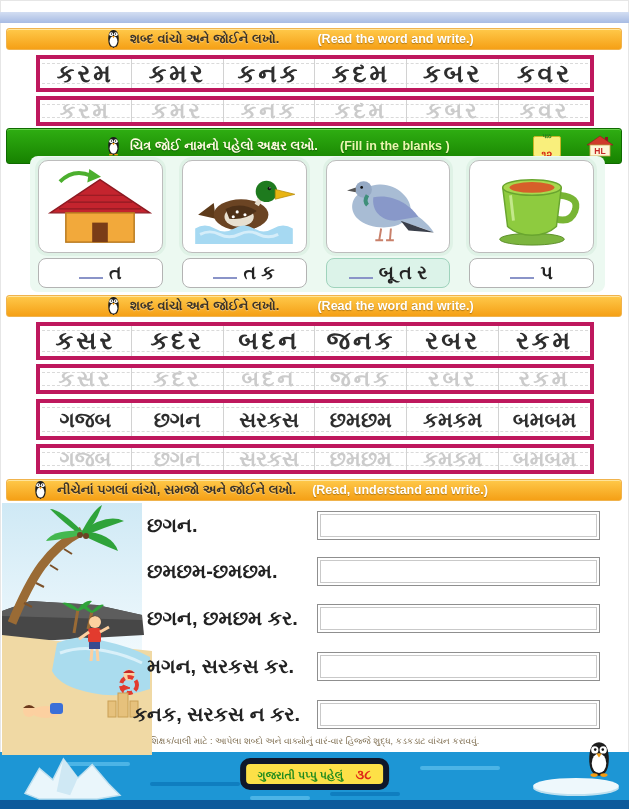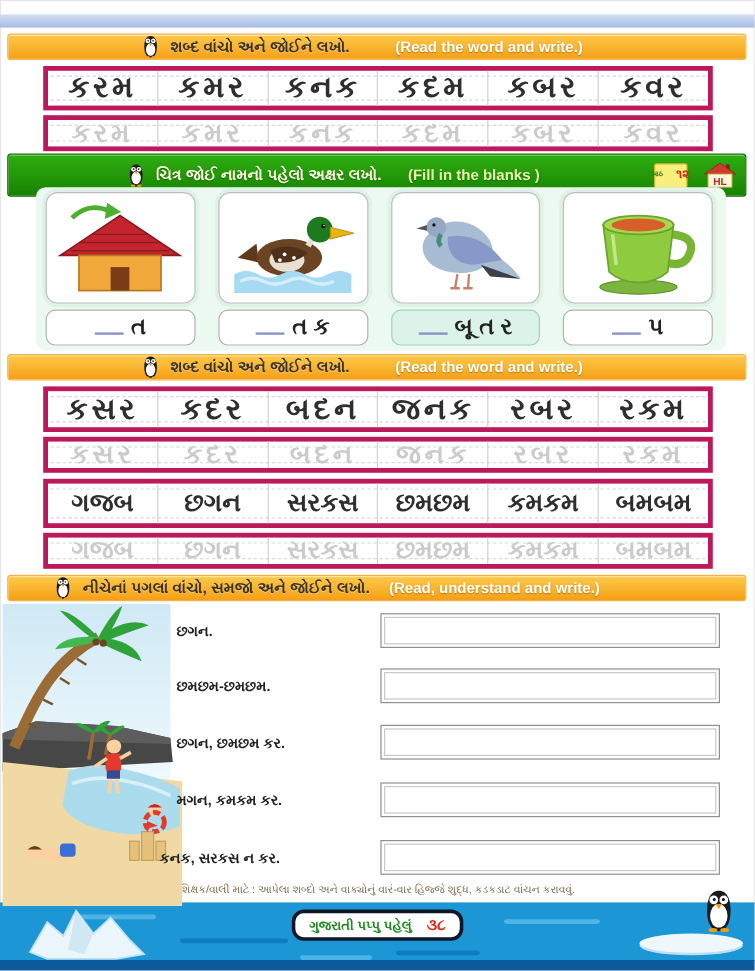--- a/index.html
+++ b/index.html
@@ -11,38 +11,38 @@
     box-shadow: inset 0 0 0 1px #e6e6e6;
   }
   
   .top-strip { position:absolute; left:0; right:0; top:12px; height:11px;
     background:linear-gradient(#d3def2,#a7bbe3); }
 
   
   .hdr { position:absolute; left:6px; right:7px; height:22px; border-radius:3px;
     display:flex; align-items:center; }
   .hdr.amber { background:linear-gradient(#ffc94a,#f5a016); border:1px solid #f0b34d;
-    box-shadow: inset 0 1px 0 #ffe49a; padding-left: 12px; }
+    box-shadow: inset 0 1px 0 #ffe49a; }
   .hdr.green { background:linear-gradient(#2fae12,#178200); border:1px solid #0f6b00;
     box-shadow: inset 0 1px 0 #66cf4a; }
   .hdr .pg-icon { margin-left:99px; width:15px; height:20px; flex:0 0 auto; }
   .hdr.long .pg-icon { margin-left:26px; }
   .hdr .gu { margin-left:9px; font-size:13px; font-weight:bold; color:#3c3327;
     text-shadow:0 1px 0 rgba(255,255,255,.35); white-space:nowrap; }
   .hdr .en { margin-left:38px; font-size:12.5px; font-weight:bold; color:#ffffff;
     text-shadow:0 1px 1px rgba(90,60,0,.45); white-space:nowrap; }
   .hdr.green .gu { color:#fffbe2; text-shadow:0 1px 1px rgba(0,60,0,.5); }
   .hdr.green .en { margin-left:22px; color:#e9f7ae; text-shadow:0 1px 1px rgba(0,60,0,.5); }
   .hdr.long .en { margin-left:16px; }
   .hdr1 { top:28px; } .hdr2 { top:128px; height:36px; }
   .hdr3 { top:295px; } .hdr4 { top:479px; }
 
-  .badge { margin-left:auto; margin-right:12px; width:28px; height:21px;
+  .badge { margin-left:auto; margin-right:24px; width:28px; height:21px;
     background:#f9ef7c; border:1px solid #c9b525; border-radius:2px;
-    display:flex; flex-direction:row; align-items:center; justify-content:center;
+    display:flex; flex-direction:column; align-items:center; justify-content:center;
     line-height:1;gap:11px; }
   .badge .bt { font-size:6px; color:#1d7a1d; font-weight:bold; }
   .badge .bn { font-size:10px; color:#d42310; font-weight:bold; }
   .hl-wrap { margin-right:6px; width:30px; height:22px; flex:0 0 auto; }
 
   
   .wrow { position:absolute; left:36px; width:558px; border:4px solid #be185d;
     display:flex; background:#fff; }
   .wrow::before, .wrow::after { content:""; position:absolute; left:2px; right:2px;
     border-top:1px dashed #dadada; }
@@ -70,42 +70,42 @@
   .ans-box { height:30px; background:#ffffff; border:1.5px solid #b3b3b3;
     border-radius:8px; display:flex; align-items:center; justify-content:center;
     font-size:19px; font-weight:bold; color:#232323; }
   .ans-box:nth-child(3) { background:#dcf3e9; border-color:#9fd3bc; }
   .blank { display:inline-block; width:24px; border-bottom:2px solid #8a94c8;
     margin-right:6px; height:12px; }
 
   
   .sent-row { position:absolute; left:0; width:629px; height:29px;
     display:flex; align-items:center; }
-  .sent-row .lbl { margin-left:147px; font-size:12px; font-weight:bold;
+  .sent-row .lbl { margin-left:147px; font-size:20px; font-weight:bold;
     color:#222; white-space:nowrap; z-index:2; }
   .sent-row.last .lbl { margin-left:133px; }
   .sent-row .wbox { position:absolute; left:317px; width:283px; top:0; bottom:0;
     background:#fff; border:1px solid #8f8f8f; padding:2px; }
   .sent-row .wbox .inner { width:100%; height:100%; border:1px solid #c9c9c9; }
   .s1 { top:511px; } .s2 { top:557px; } .s3 { top:604px; }
   .s4 { top:652px; } .s5 { top:700px; }
 
   .beach { position:absolute; left:2px; top:503px; width:150px; height:252px; z-index:1; }
 
   .foot-note { position:absolute; left:0; right:0; top:736px; text-align:center;
     font-size:9px; color:#7d6c4e; }
 
   
   .ocean { position:absolute; left:0; right:0; top:752px; height:49px;
     background:#1d96d5; overflow:visible; }
   .deep { position:absolute; left:0; right:0; top:800px; height:9px; background:#0c5a9b; }
   .wave { position:absolute; height:4px; border-radius:4px; background:#4cb4e6; }
   .wave.dark { background:#0f7ec0; }
   .pill { position:absolute; left:50%; transform:translateX(-50%); top:6px;
-    background:#ffffff; border:3px solid #0f172a; border-radius:10px;
+    background:#fde047; border:6px solid #0f172a; border-radius:10px;
     padding:1px 12px; white-space:nowrap; z-index:3; }
   .pill .bk { font-size:11px; font-weight:bold; color:#1e8a1e; }
   .pill .pn { font-size:13px; font-weight:bold; color:#e02818; margin-left:8px; }
   .berg-l { position:absolute; left:18px; top:1px; }
   .peng-r { position:absolute; right:16px; top:-12px; }
   .ice-pad { position:absolute; right:10px; top:26px; width:86px; height:16px;
     background:#eef8fc; border-radius:50%; box-shadow:0 2px 0 #bfe0ef; }
 </style>
 </head>
 <body>
@@ -365,21 +365,21 @@
         <div class="inner"></div>
       </div>
   </div>
   <div class="sent-row s2">
     <span class="lbl">છમછમ-છમછમ.</span>
     <div class="wbox">
         <div class="inner"></div>
       </div>
   </div>
   <div class="sent-row s4">
-    <span class="lbl">મગન, કમકમ કર.</span>
+    <span class="lbl">મગન, સરકસ કર.</span>
     <div class="wbox">
         <div class="inner"></div>
       </div>
   </div>
   <div class="sent-row s5 last">
     <span class="lbl">કનક, સરકસ ન કર.</span>
     <div class="wbox">
         <div class="inner"></div>
       </div>
   </div>

